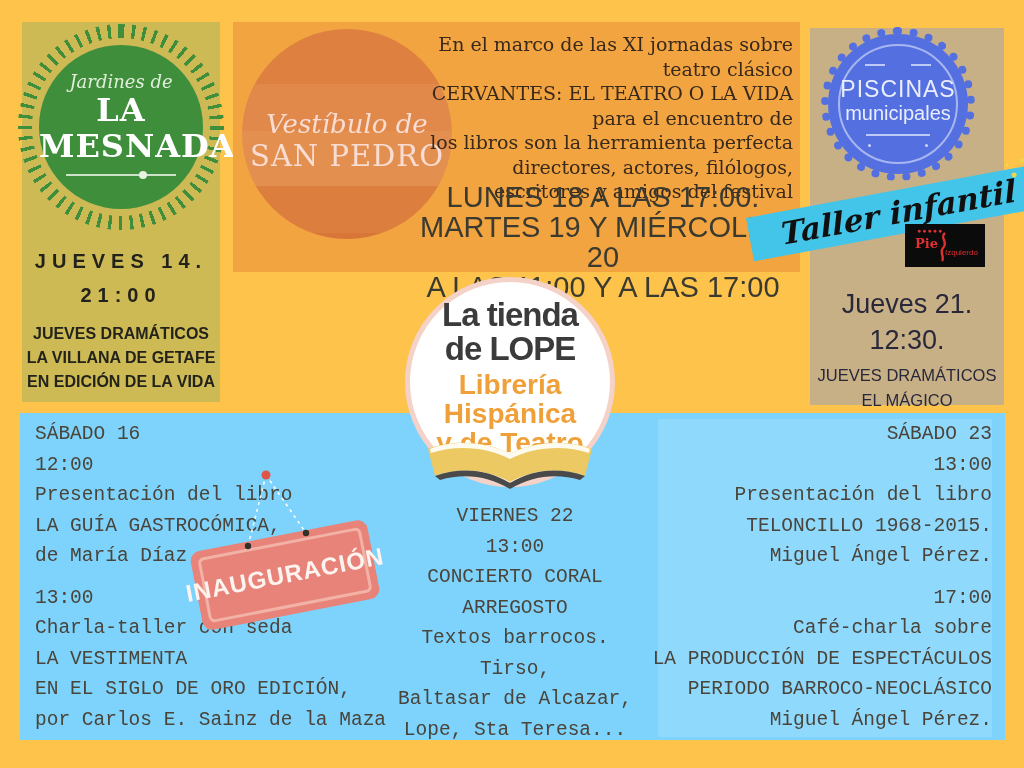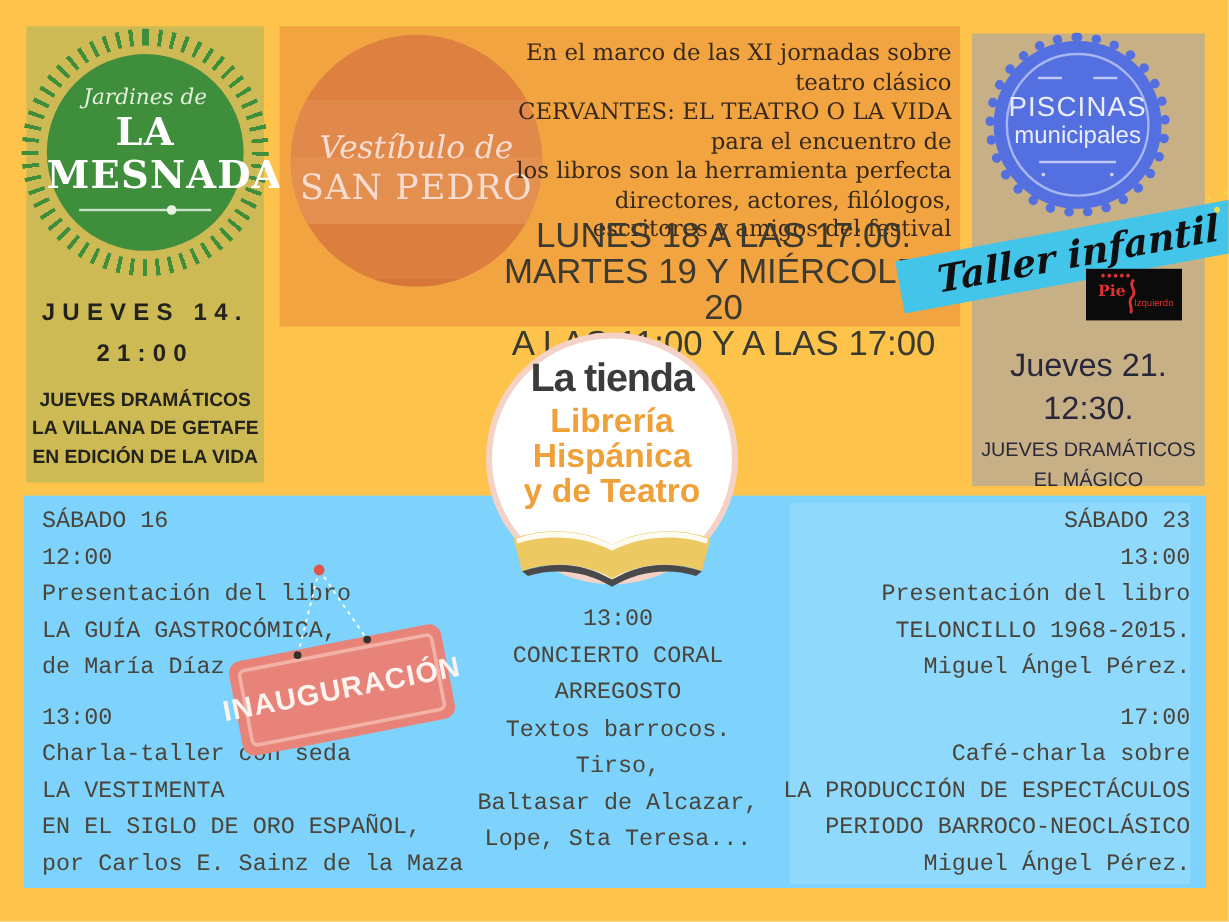--- a/index.html
+++ b/index.html
@@ -172,20 +172,21 @@
     <div class="pie-dots">●●●●●</div>
     <div class="pie-word1">Pie</div>
     <svg width="14" height="30" style="position:absolute;left:32px;top:8px;">
       <path d="M8,1 C2,6 12,10 6,16 C2,20 8,25 5,29" stroke="#e03030" stroke-width="2.4" fill="none"></path>
     </svg>
     <div class="pie-word2">Izquierdo</div>
   </div>
 
   <div class="abs logo-circle">
     <div class="logo-t">La tienda</div>
+    <div class="logo-t" style="margin-top:0;">de LOPE</div>
     <div class="logo-s" style="margin-top:4px;">Librería</div>
     <div class="logo-s">Hispánica</div>
     <div class="logo-s">y de Teatro</div>
     <svg class="book" width="176" height="58" viewBox="0 0 176 58">
       <path d="M88,16 C64,2 28,2 6,11 L13,38 C38,29 64,31 88,44 Z" fill="#ecc963"></path>
       <path d="M88,16 C112,2 148,2 170,11 L163,38 C138,29 112,31 88,44 Z" fill="#ecc963"></path>
       <path d="M88,16 C64,3 30,2 8,11 L9,15 C32,7 64,8 88,21 Z" fill="#ffffff" opacity="0.9"></path>
       <path d="M88,16 C112,3 146,2 168,11 L167,15 C144,7 112,8 88,21 Z" fill="#ffffff" opacity="0.9"></path>
       <path d="M13,38 C40,29 64,31 88,45 C112,31 136,29 163,38 L158,42 C134,35 110,38 88,51 C66,38 42,35 18,42 Z" fill="#4a4a4a"></path>
     </svg>
@@ -197,25 +198,26 @@
     <div class="abs tw col-left">
       <div>SÁBADO 16</div>
       <div>12:00</div>
       <div>Presentación del libro</div>
       <div>LA GUÍA GASTROCÓMICA,</div>
       <div>de María Díaz.</div>
       <div class="gap"></div>
       <div>13:00</div>
       <div>Charla-taller con seda</div>
       <div>LA VESTIMENTA</div>
-      <div>EN EL SIGLO DE ORO ESPAÑOL,</div>
+      <div>EN EL SIGLO DE ORO EDICIÓN,</div>
       <div>por Carlos E. Sainz de la Maza</div>
     </div>
 
     <div class="abs tw col-mid">
+      <div>VIERNES 22</div>
       <div>13:00</div>
       <div>CONCIERTO CORAL</div>
       <div>ARREGOSTO</div>
       <div>Textos barrocos.</div>
       <div>Tirso,</div>
       <div>Baltasar de Alcazar,</div>
       <div>Lope, Sta Teresa...</div>
     </div>
 
     <div class="abs tw col-right">

